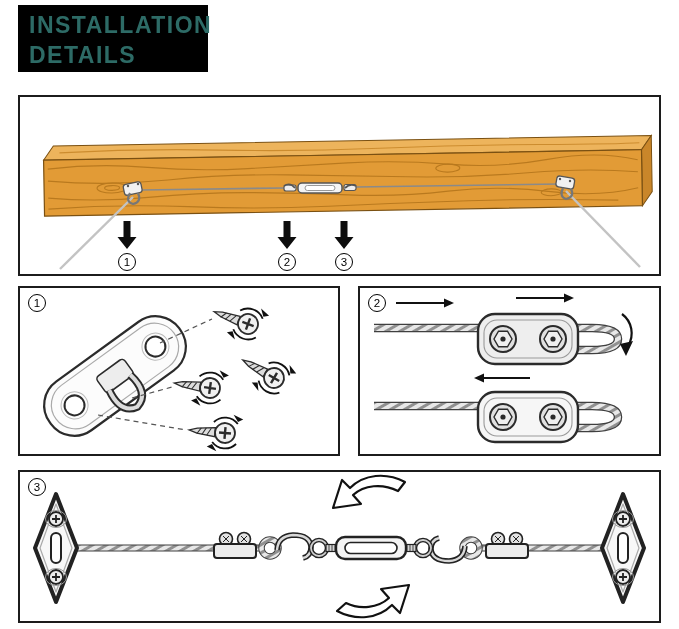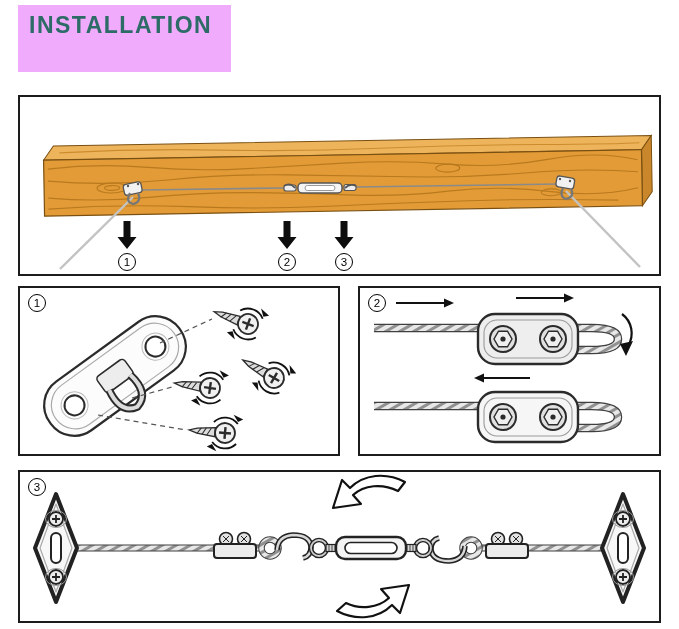--- a/index.html
+++ b/index.html
@@ -1,32 +1,33 @@
 <!DOCTYPE html>
 <html><head>
 <meta charset="utf-8">
 <style>
   html,body{margin:0;padding:0;}
   body{width:679px;height:629px;background:#ffffff;font-family:"Liberation Sans",sans-serif;position:relative;overflow:hidden;}
-  .title-block{position:absolute;left:18px;top:5px;width:213px;height:67px;background:#f0abfc;padding:6px 0 0 11px;box-sizing:border-box;}
+  .title-block{position:absolute;left:18px;top:5px;width:190px;height:67px;background:#000000;padding:6px 0 0 11px;box-sizing:border-box;}
   .title-line{color:#2d6b66;font-size:23px;font-weight:bold;letter-spacing:1.5px;line-height:1.3;}
   .panel{position:absolute;border:2px solid #1c1c1c;background:#fff;box-sizing:border-box;}
   .panel svg{position:absolute;left:0;top:0;}
   .panel-overview{left:18px;top:95px;width:643px;height:181px;}
   .panel-step1{left:18px;top:286px;width:322px;height:170px;}
   .panel-step2{left:358px;top:286px;width:303px;height:170px;}
   .panel-step3{left:18px;top:470px;width:643px;height:153px;}
   .circle-num{position:absolute;width:18px;height:18px;border:1.5px solid #000;border-radius:50%;display:flex;align-items:center;justify-content:center;font-size:11.5px;color:#000;background:#fff;z-index:2;box-sizing:border-box;}
   .corner{left:8px;top:6px;}
 </style>
 </head>
 <body>
 
 <div class="title-block">
   <div class="title-line">INSTALLATION</div>
+  <div class="title-line">DETAILS</div>
 </div>
 
 <div class="panel panel-overview">
   <svg width="639" height="177" viewBox="0 0 639 177">
     <g transform="rotate(-1 320 85)">
       <polygon points="24,58 34,44 632,44 622,58" fill="#edb45c" stroke="#7a5012" stroke-width="1"></polygon>
       <polygon points="622,58 632,44 632,100 622,114" fill="#c9862a" stroke="#7a5012" stroke-width="1"></polygon>
       <rect x="24" y="58" width="598" height="56" fill="#e29b36" stroke="#7a5012" stroke-width="1.2"></rect>
       <g stroke="#b5761c" stroke-width="1.1" fill="none" opacity="0.9">
         <path d="M28,67 q50,-5 100,0 t100,3 t100,-4 t100,3 t100,-3 t90,2"></path>

